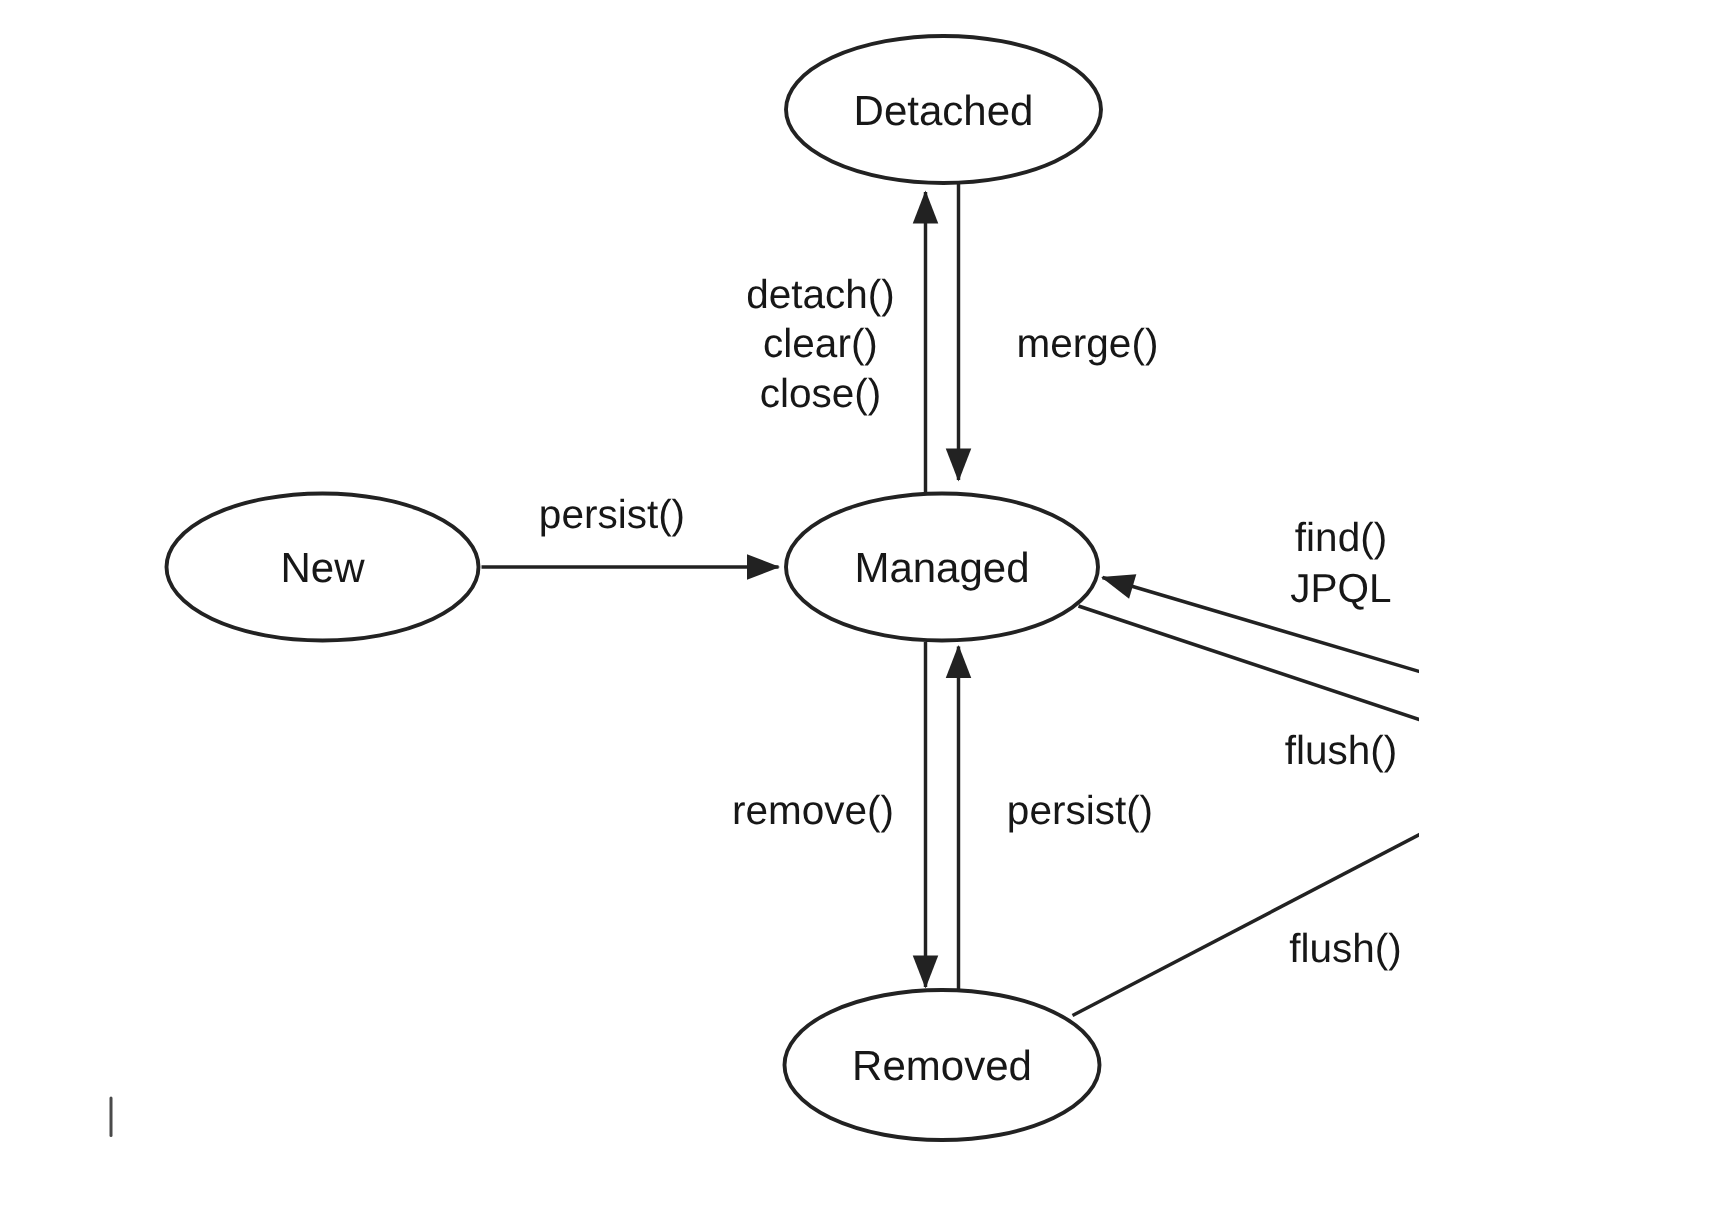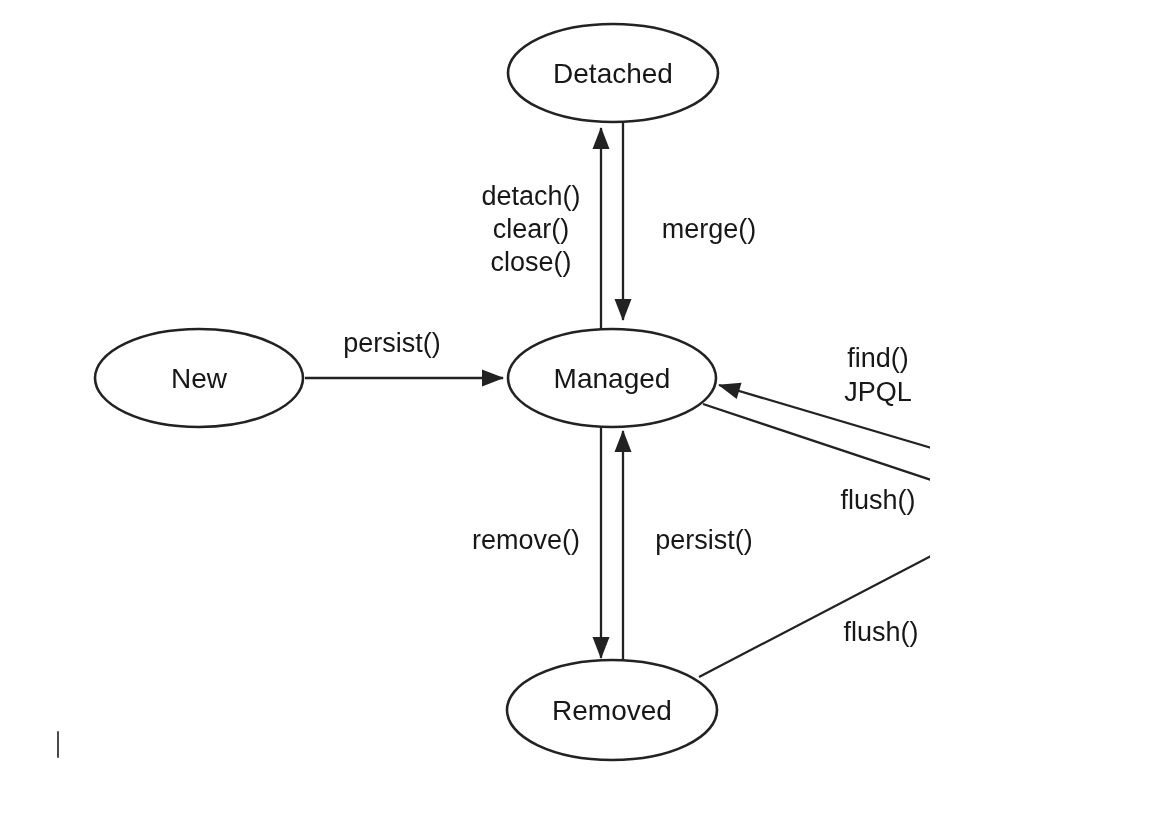--- a/index.html
+++ b/index.html
@@ -11,20 +11,21 @@
     margin: 0;
     padding: 0;
     background: var(--bg);
   }
   .canvas {
     position: relative;
     width: 930px;
     height: 816px;
     background: var(--bg);
     overflow: hidden;
+    margin-left: 16px;
   }
   svg.diagram {
     display: block;
     filter: blur(0.4px);
   }
   .edge {
     stroke: var(--line);
     stroke-width: 2.3;
     fill: none;
   }

